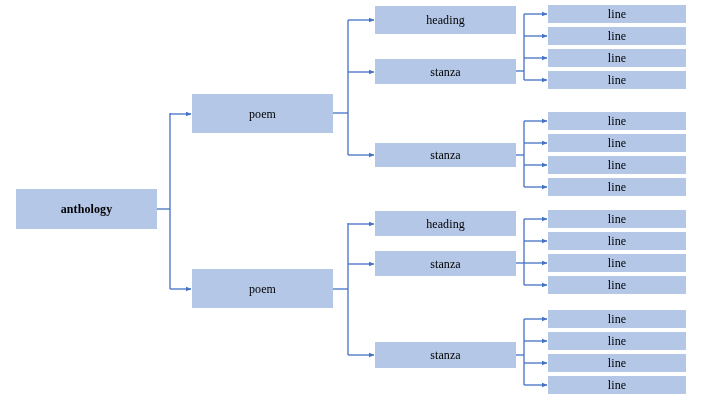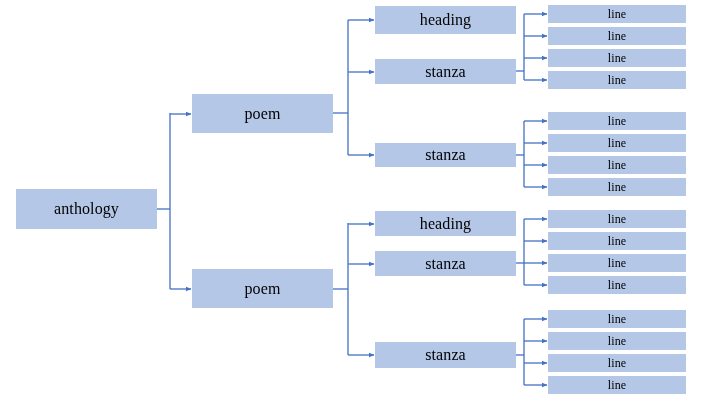--- a/index.html
+++ b/index.html
@@ -27,21 +27,21 @@
     height: 405px;
   }
   .node {
     position: absolute;
     box-sizing: border-box;
     display: flex;
     align-items: center;
     justify-content: center;
     background: #b4c7e7;
     color: #000000;
-    font-size: 16px;
+    font-size: 12px;
     line-height: 1;
     letter-spacing: 0.1px;
     white-space: nowrap;
     user-select: none;
   }
   .node.line-node { font-size: 12px; }
 </style>
 </head>
 <body>
 
@@ -89,21 +89,21 @@
         <path d="M524,263 L547,263" marker-end="url(#arrowhead)"></path>
         <path d="M524,285 L547,285" marker-end="url(#arrowhead)"></path>
         <path d="M524,319 L547,319" marker-end="url(#arrowhead)"></path>
         <path d="M524,341 L547,341" marker-end="url(#arrowhead)"></path>
         <path d="M524,363 L547,363" marker-end="url(#arrowhead)"></path>
         <path d="M524,385 L547,385" marker-end="url(#arrowhead)"></path>
       </g>
   </svg>
 
   <div id="node-layer">
-      <div class="node" style="left: 16px; top: 189px; width: 141px; height: 40px; background: rgb(180, 199, 231);">
+      <div class="node" style="left: 16px; top: 189px; width: 141px; height: 40px; background: rgb(180, 199, 231); font-weight: bold;">
         <span>anthology</span>
       </div>
       <div class="node" style="left: 192px; top: 94px; width: 141px; height: 39px; background: rgb(180, 199, 231);">
         <span>poem</span>
       </div>
       <div class="node" style="left: 192px; top: 269px; width: 141px; height: 39px; background: rgb(180, 199, 231);">
         <span>poem</span>
       </div>
       <div class="node" style="left: 375px; top: 6px; width: 141px; height: 28px; background: rgb(180, 199, 231);">
         <span>heading</span>

